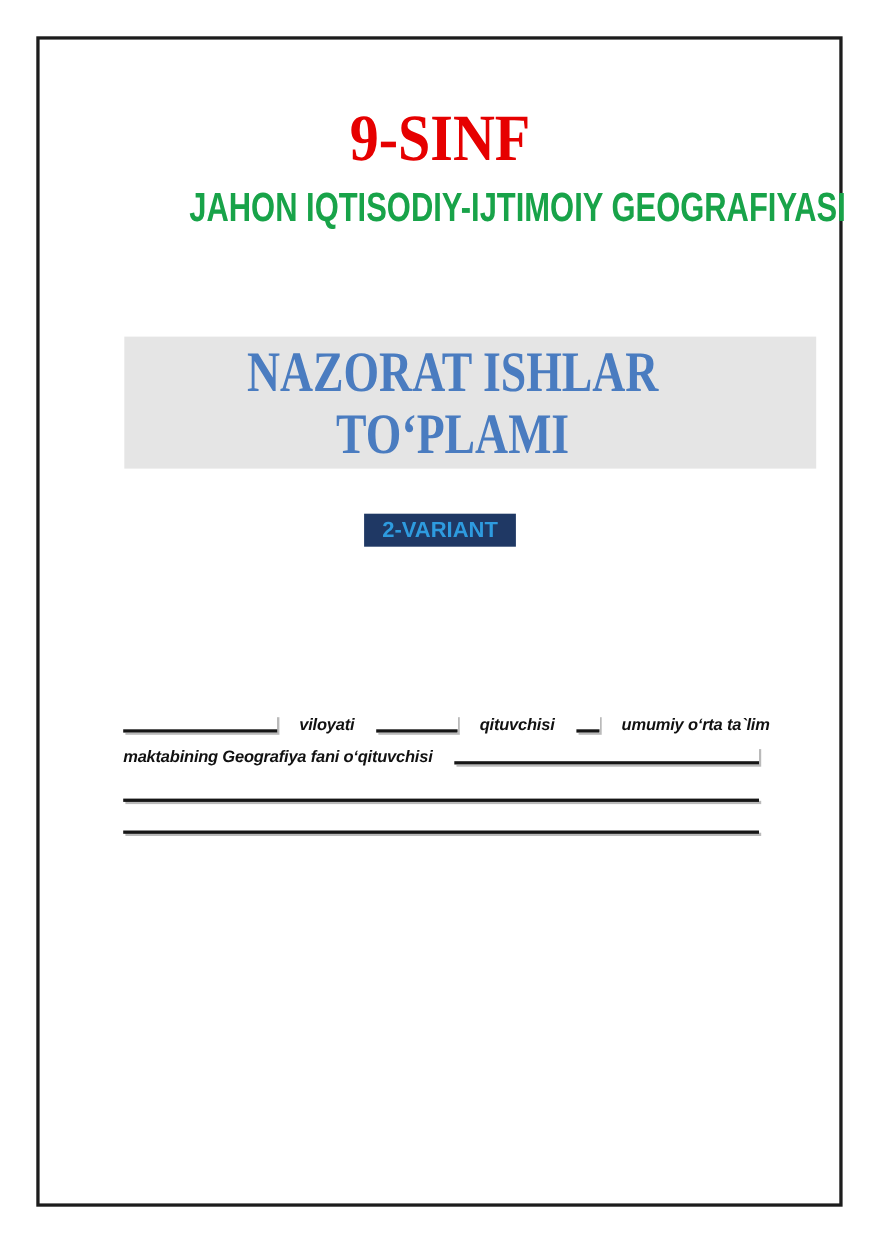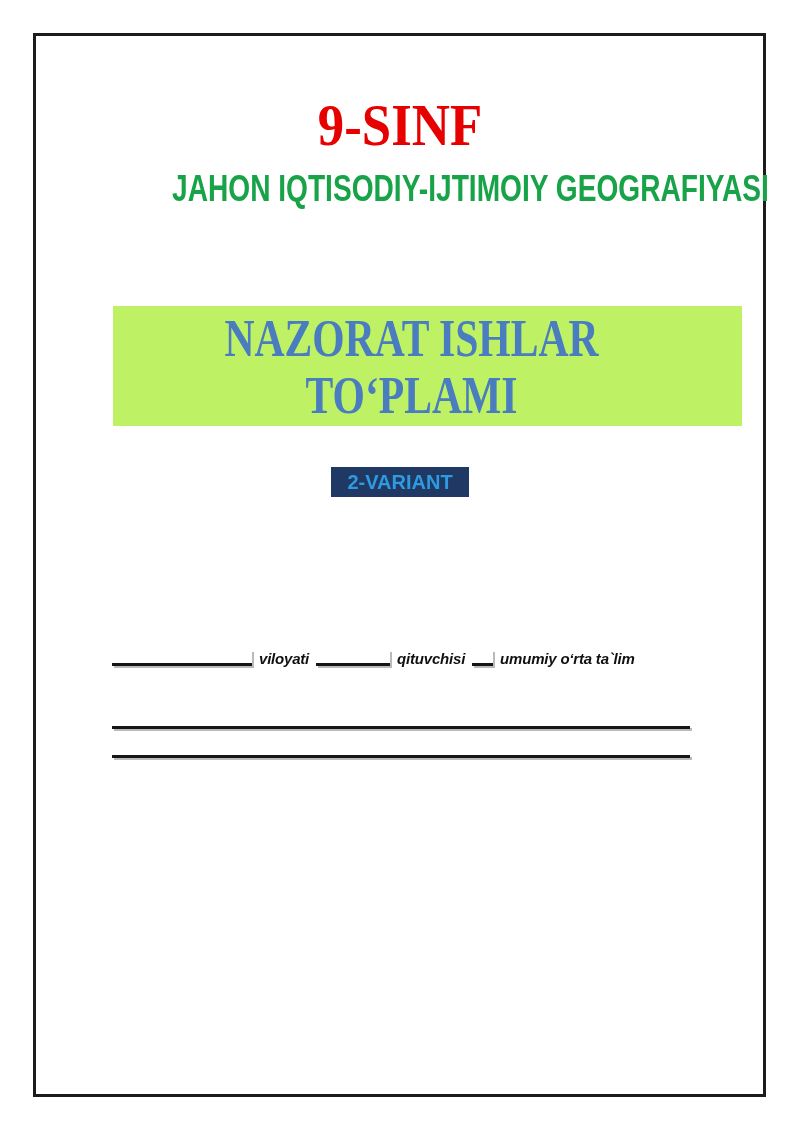--- a/index.html
+++ b/index.html
@@ -54,21 +54,21 @@
     transform: scaleX(0.76);
     white-space: nowrap;
   }
 
   .banner {
     position: absolute;
     left: 113px;
     top: 306px;
     width: 629px;
     height: 120px;
-    background: #bef264;
+    background: #e5e5e5;
     box-sizing: border-box;
     padding: 4px 45px 0 13px;
   }
   .banner-line {
     text-align: center;
     font-family: "Liberation Serif", serif;
     font-weight: bold;
     font-size: 52px;
     line-height: 57px;
     color: #4a7cc0;
@@ -101,21 +101,21 @@
     width: 578px;
     font-style: italic;
     font-weight: bold;
     font-size: 15px;
     color: #111111;
     letter-spacing: -0.2px;
   }
   .teacher-line {
     display: flex;
     align-items: baseline;
-    gap: 7px;
+    gap: 20px;
     height: 29px;
     white-space: nowrap;
     text-align: right;
   }
   .teacher-line .txt { flex: 0 0 auto; }
 
   .blank {
     display: inline-block;
     height: 13px;
     border-bottom: 3px solid #161616;
@@ -156,16 +156,20 @@
 
 <div class="teacher-block">
   <div class="teacher-line">
     <span class="blank" style="width:140px"></span>
     <span class="txt">viloyati</span>
     <span class="blank" style="width:74px"></span>
     <span class="txt">qituvchisi</span>
     <span class="blank" style="width:21px"></span>
     <span class="txt">umumiy o‘rta ta`lim</span>
   </div>
+  <div class="teacher-line">
+    <span class="txt">maktabining Geografiya fani o‘qituvchisi</span>
+    <span class="blank grow"></span>
+  </div>
 </div>
 
 <div class="ruled-line first"></div>
 <div class="ruled-line second"></div>
 
 </body></html>

